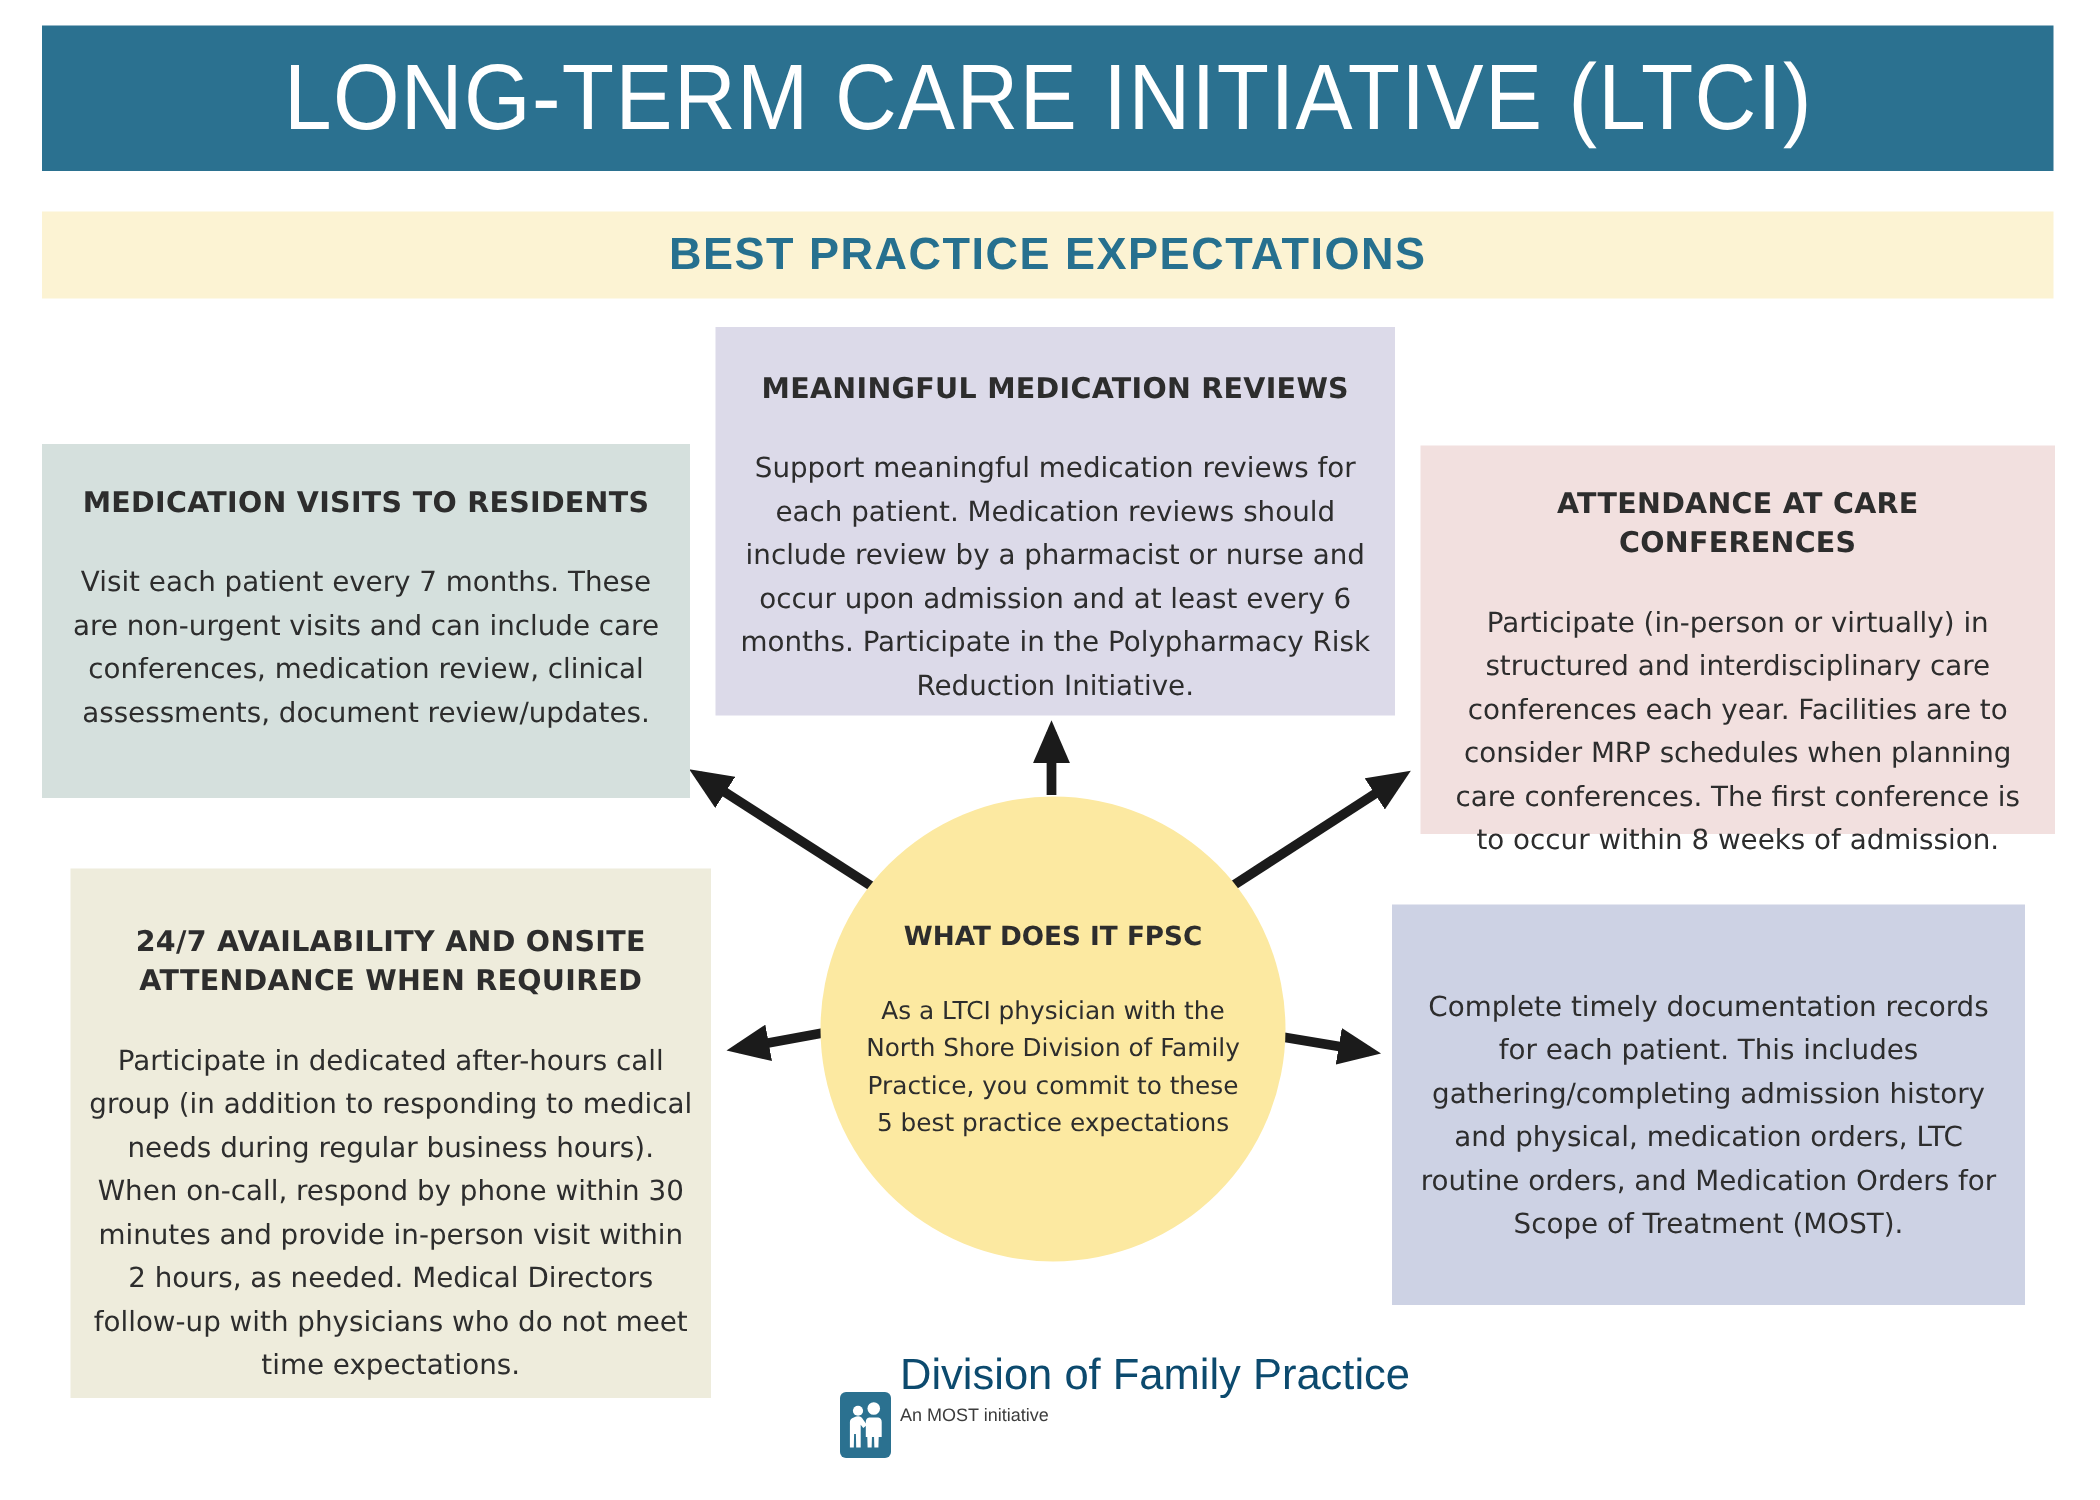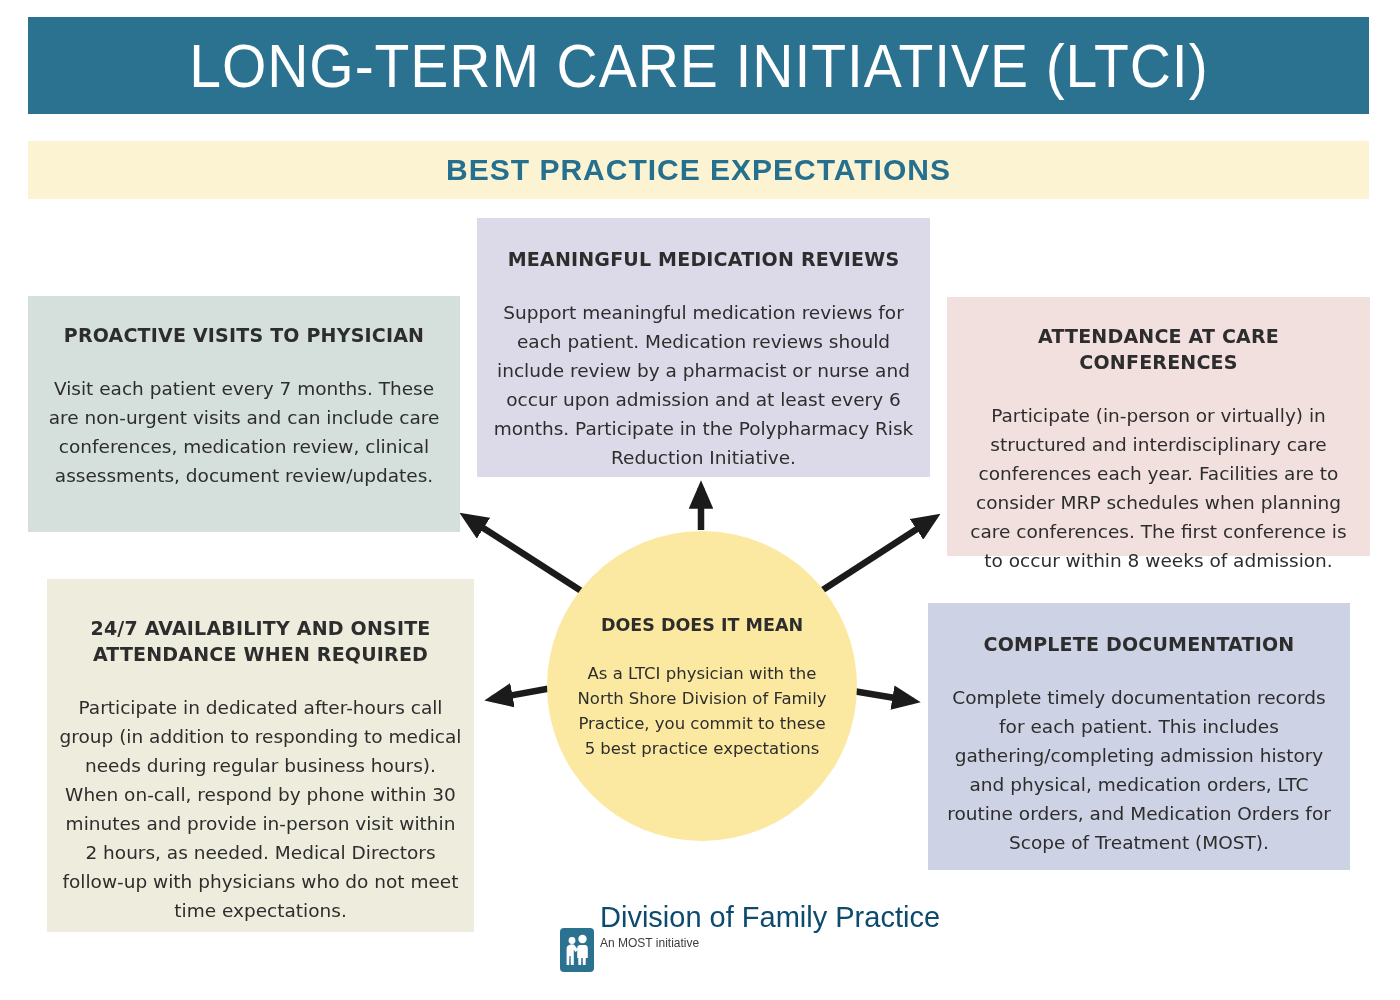--- a/index.html
+++ b/index.html
@@ -82,42 +82,41 @@
   <line x1="552" y1="688" x2="492" y2="699" stroke="#1b1b1b" stroke-width="6.5" marker-end="url(#ah)"></line>
   <line x1="853" y1="691" x2="913" y2="701" stroke="#1b1b1b" stroke-width="6.5" marker-end="url(#ah)"></line>
 </svg>
 
 <div class="infobox" id="box-meaningful">
   <div class="box-title">MEANINGFUL MEDICATION REVIEWS</div>
   <div class="box-body">Support meaningful medication reviews for each patient. Medication reviews should include review by a pharmacist or nurse and occur upon admission and at least every 6 months. Participate in the Polypharmacy Risk Reduction Initiative.</div>
 </div>
 
 <div class="infobox" id="box-proactive">
-  <div class="box-title">PROACTIVE VISITS TO PHYSICIAN</div>
+  <div class="box-title">MEDICATION VISITS TO RESIDENTS</div>
   <div class="box-body">Visit each patient every 7 months. These are non-urgent visits and can include care conferences, medication review, clinical assessments, document review/updates.</div>
 </div>
 
 <div class="infobox" id="box-attendance">
   <div class="box-title">ATTENDANCE AT CARE CONFERENCES</div>
   <div class="box-body">Participate (in-person or virtually) in structured and interdisciplinary care conferences each year. Facilities are to consider MRP schedules when planning care conferences. The first conference is to occur within 8 weeks of admission.</div>
 </div>
 
 <div class="infobox" id="box-availability">
   <div class="box-title">24/7 AVAILABILITY AND ONSITE ATTENDANCE WHEN REQUIRED</div>
   <div class="box-body">Participate in dedicated after-hours call group (in addition to responding to medical needs during regular business hours). When on-call, respond by phone within 30 minutes and provide in-person visit within 2 hours, as needed. Medical Directors follow-up with physicians who do not meet time expectations.</div>
 </div>
 
 <div class="infobox" id="box-documentation">
-  <div class="box-title">COMPLETE DOCUMENTATION</div>
   <div class="box-body">Complete timely documentation records for each patient. This includes gathering/completing admission history and physical, medication orders, LTC routine orders, and Medication Orders for Scope of Treatment (MOST).</div>
 </div>
 
 <div class="hub">
   <div class="hub-title">
-    <div>DOES DOES IT MEAN</div>
+    <div>WHAT DOES IT FPSC</div>
   </div>
   <div class="hub-body">As a LTCI physician with the North Shore Division of Family Practice, you commit to these 5 best practice expectations</div>
 </div>
 
 <div class="logo">
   <div class="logo-mark">
     <svg width="34" height="44" viewBox="0 0 34 44">
       <rect x="0" y="0" width="34" height="44" rx="4" fill="#2b7190"></rect>
       <circle cx="12" cy="12.5" r="3.4" fill="#ffffff"></circle>
       <path d="M9.2 17 Q13.5 14.8 15.5 18.5 L18 22 L15.5 24 L13.8 21.8 L13.8 37 L10.8 37 L10.6 28 L9.4 28 L9.2 37 L6.6 37 L6.6 20 Q6.6 17.8 9.2 17 Z" fill="#ffffff"></path>

